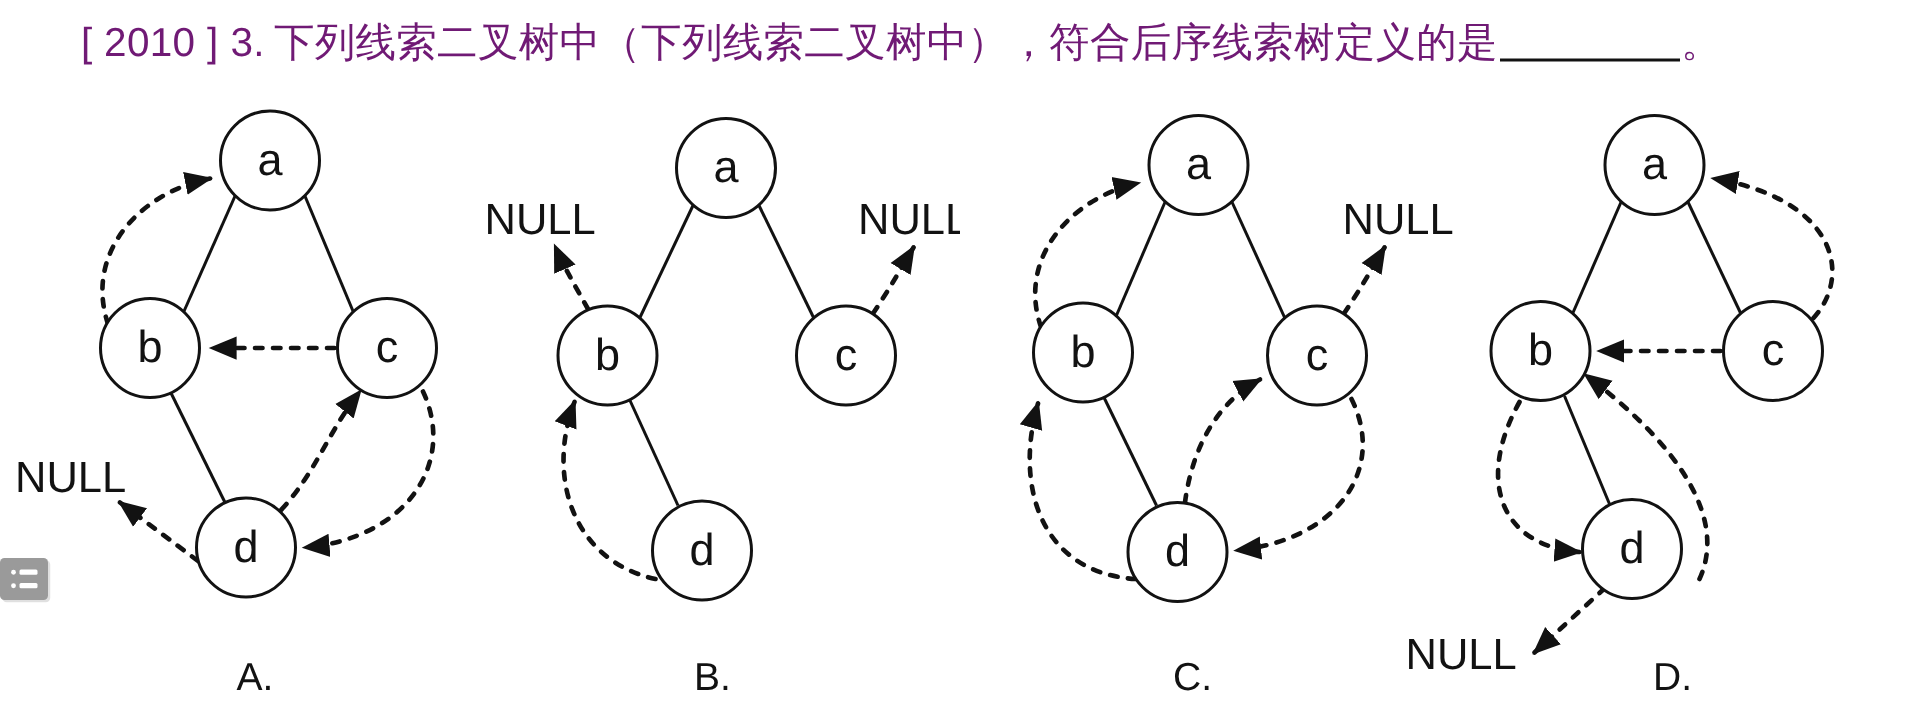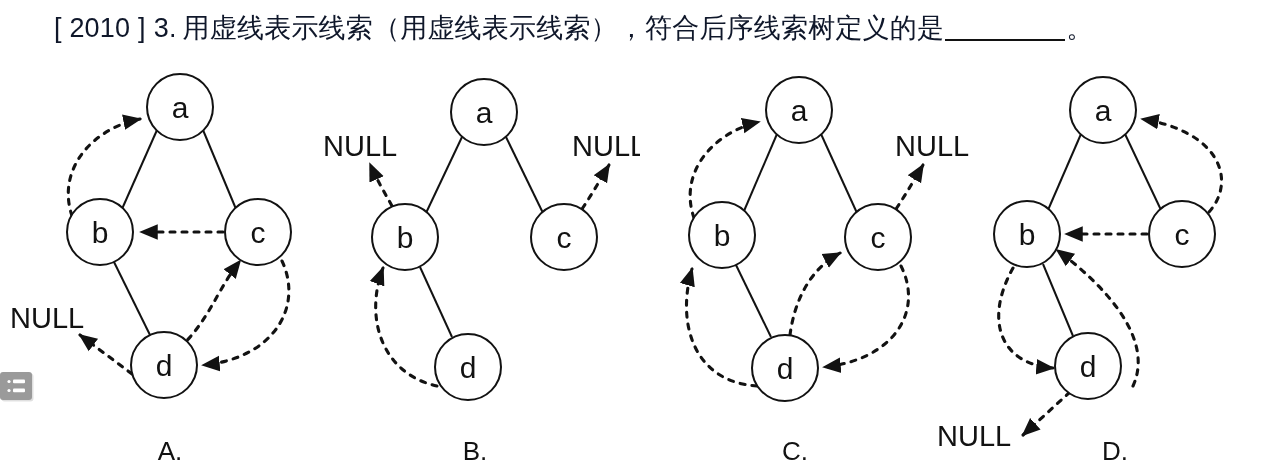--- a/index.html
+++ b/index.html
@@ -24,21 +24,21 @@
     position: absolute;
     left: 54px;
     top: 6px;
     width: 1210px;
     height: 44px;
     display: flex;
     align-items: center;
     white-space: nowrap;
     font-size: 27px;
     letter-spacing: 0.2px;
-    color: #0f172a;
+    color: #701a75;
   }
   .q-seg { display: inline-block; }
   .q-blank {
     display: inline-block;
     width: 120px;
     border-bottom: 2.5px solid #121212;
     height: 22px;
     margin: 0 1px -2px 1px;
   }
   .diagrams {
@@ -73,21 +73,21 @@
 </head>
 <body>
 
 <div id="page-root">
 
   <div class="question-line">
     <span class="q-seg">[ 2010 ]</span>
     <span style="display:inline-block;width:8px"></span>
     <span class="q-seg">3.</span>
     <span style="display:inline-block;width:6px"></span>
-    <span class="q-seg">用虚线表示线索（用虚线表示线索），符合后序线索树定义的是</span>
+    <span class="q-seg">下列线索二叉树中（下列线索二叉树中），符合后序线索树定义的是</span>
     <span class="q-blank"></span>
     <span class="q-seg">。</span>
   </div>
 
   <div class="diagrams">
 
     <svg class="diagram-svg" style="left:0px;" width="330" height="412" viewBox="0 0 330 412">
       <defs>
         <marker id="ah" markerWidth="7" markerHeight="7" refX="5.4" refY="3" orient="auto" markerUnits="strokeWidth">
           <path d="M0,0.5 L6,3 L0,5.5 z" fill="#121212"></path>

